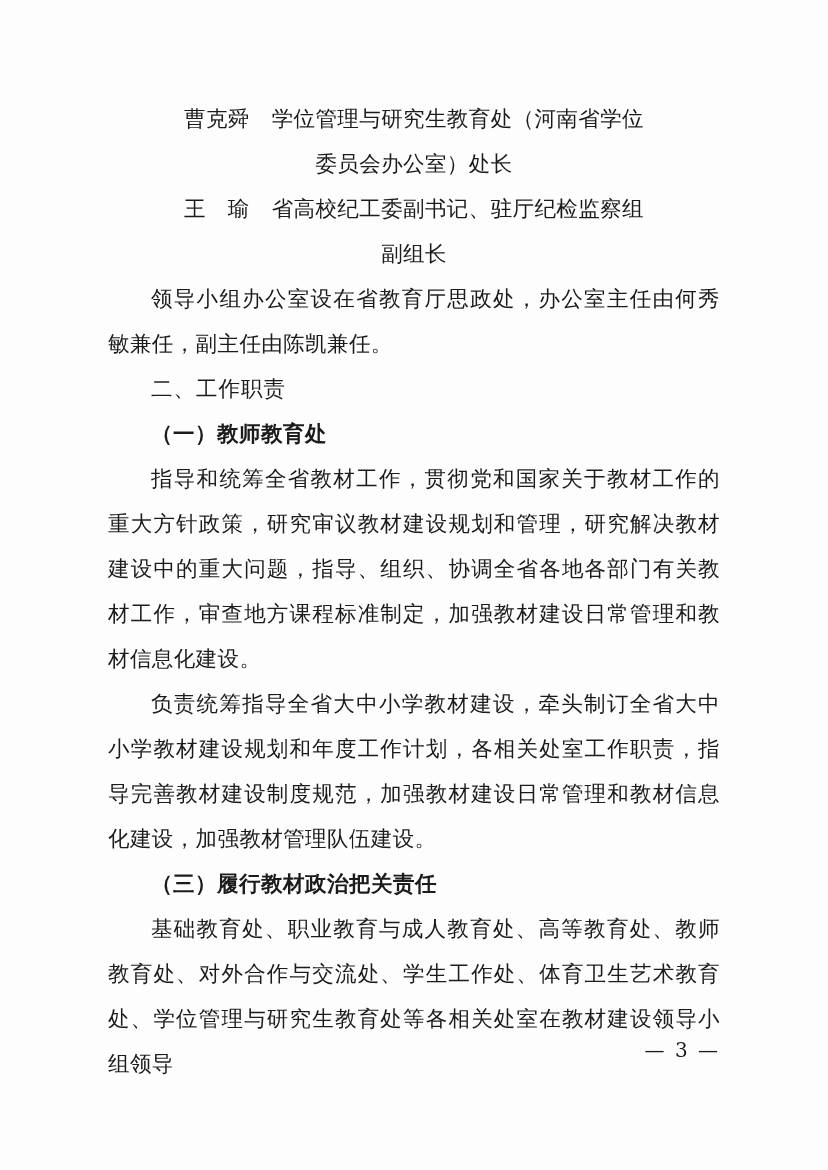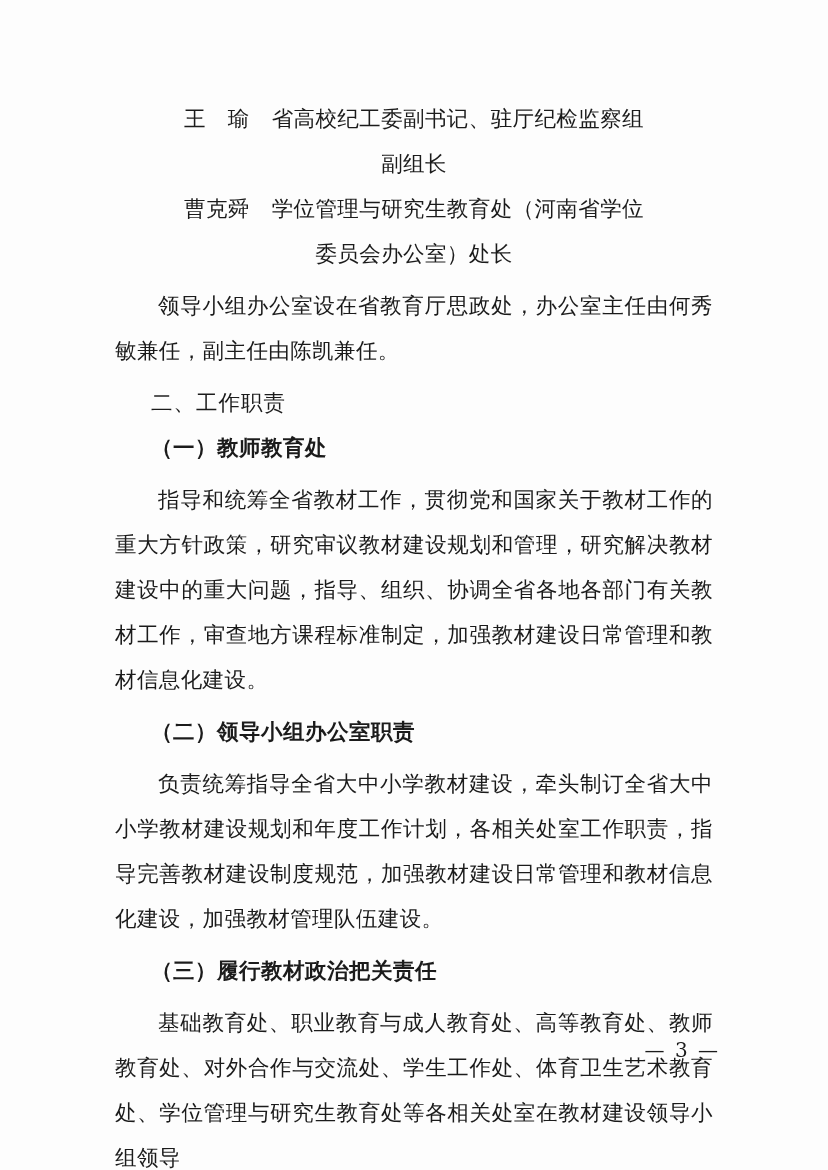--- a/index.html
+++ b/index.html
@@ -30,21 +30,21 @@
     text-justify: inter-ideograph;
   }
   .center-line {
     text-align: center;
     white-space: pre;
   }
   .name-block {
     margin: 0;
   }
   .para {
-    margin: 7px;
+    margin: 0;
     text-indent: 2em;
   }
   .heading {
     margin: 0;
     text-indent: 2em;
     font-weight: normal;
     letter-spacing: 1px;
   }
   .subheading {
     margin: 0;
@@ -61,37 +61,36 @@
     color: #1b1b1b;
   }
 </style>
 </head>
 <body>
 
 <div class="page">
   <div class="doc-body">
 
     <div class="name-block">
-      <div class="center-line">王　瑜　省高校纪工委副书记、驻厅纪检监察组</div>
-      <div class="center-line">副组长</div>
+      <div class="center-line">曹克舜　学位管理与研究生教育处（河南省学位</div>
+      <div class="center-line">委员会办公室）处长</div>
     </div>
 
     <div class="name-block">
-      <div class="center-line">曹克舜　学位管理与研究生教育处（河南省学位</div>
-      <div class="center-line">委员会办公室）处长</div>
+      <div class="center-line">王　瑜　省高校纪工委副书记、驻厅纪检监察组</div>
+      <div class="center-line">副组长</div>
     </div>
 
     <p class="para">领导小组办公室设在省教育厅思政处，办公室主任由何秀敏兼任，副主任由陈凯兼任。</p>
 
     <p class="heading">二、工作职责</p>
 
     <p class="subheading">（一）教师教育处</p>
     <p class="para">指导和统筹全省教材工作，贯彻党和国家关于教材工作的重大方针政策，研究审议教材建设规划和管理，研究解决教材建设中的重大问题，指导、组织、协调全省各地各部门有关教材工作，审查地方课程标准制定，加强教材建设日常管理和教材信息化建设。</p>
 
-    <p class="subheading">（二）领导小组办公室职责</p>
     <p class="para">负责统筹指导全省大中小学教材建设，牵头制订全省大中小学教材建设规划和年度工作计划，各相关处室工作职责，指导完善教材建设制度规范，加强教材建设日常管理和教材信息化建设，加强教材管理队伍建设。</p>
 
     <p class="subheading">（三）履行教材政治把关责任</p>
     <p class="para">基础教育处、职业教育与成人教育处、高等教育处、教师教育处、对外合作与交流处、学生工作处、体育卫生艺术教育处、学位管理与研究生教育处等各相关处室在教材建设领导小组领导</p>
 
   </div>
 
   <div class="page-number">— 3 —</div>
 </div>
 

